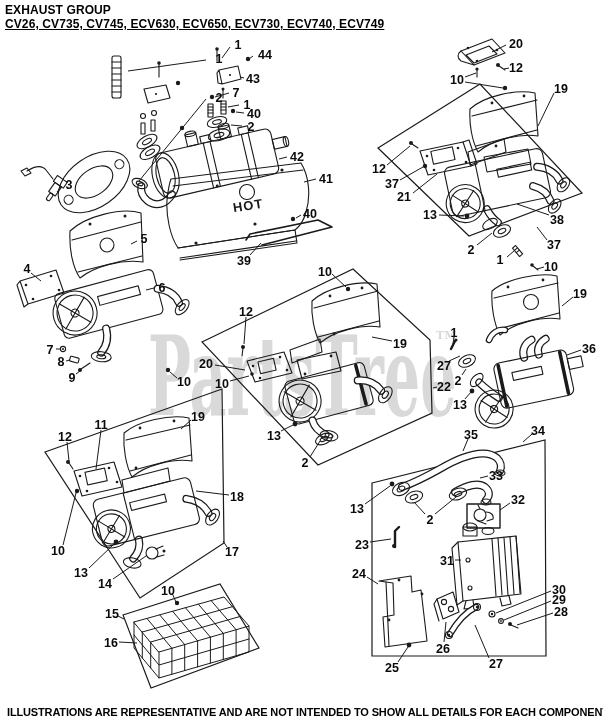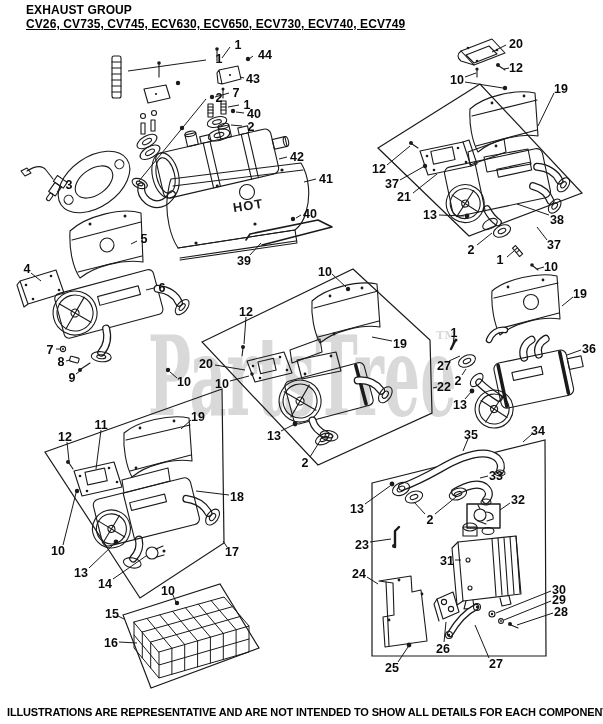--- a/index.html
+++ b/index.html
@@ -1,19 +1,19 @@
 <!DOCTYPE html>
 <html><head>
 <meta charset="utf-8">
 <style>
   html,body { margin:0; padding:0; }
   body { width:603px; height:724px; background:#ffffff; position:relative; overflow:hidden;
          font-family:"Liberation Sans", sans-serif; }
   .hdr-line { position:absolute; left:5px; font-weight:bold; font-size:12px; color:#000;
-              white-space:nowrap; letter-spacing:0.1px;margin-left:21px; }
+              white-space:nowrap; letter-spacing:0.1px; }
   #hdr-title { top:3px; }
   #hdr-models { top:17px;text-decoration:underline; }
   .ftr { position:absolute; left:7px; top:706px; font-weight:bold; font-size:11px;
          letter-spacing:-0.15px; color:#000; white-space:nowrap; }
   .wm { position:absolute; left:148px; top:322px; font-family:"DejaVu Serif", serif;
         font-weight:bold; font-size:110px; line-height:1; color:#d9d9d9;
         transform:scaleX(0.52); transform-origin:0 0; white-space:nowrap; z-index:1; }
   .wm-tm { position:absolute; left:436px; top:329px; font-family:"DejaVu Serif", serif;
            font-weight:bold; font-size:11px; color:#d9d9d9; z-index:1; }
   #art { position:absolute; left:0; top:0; z-index:2; }

